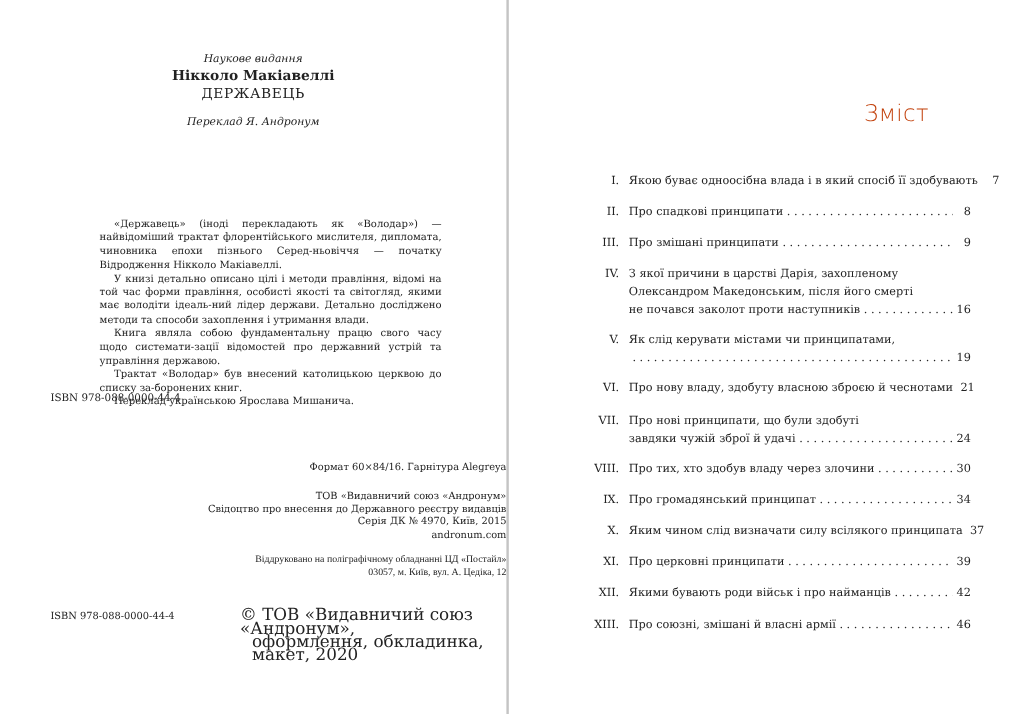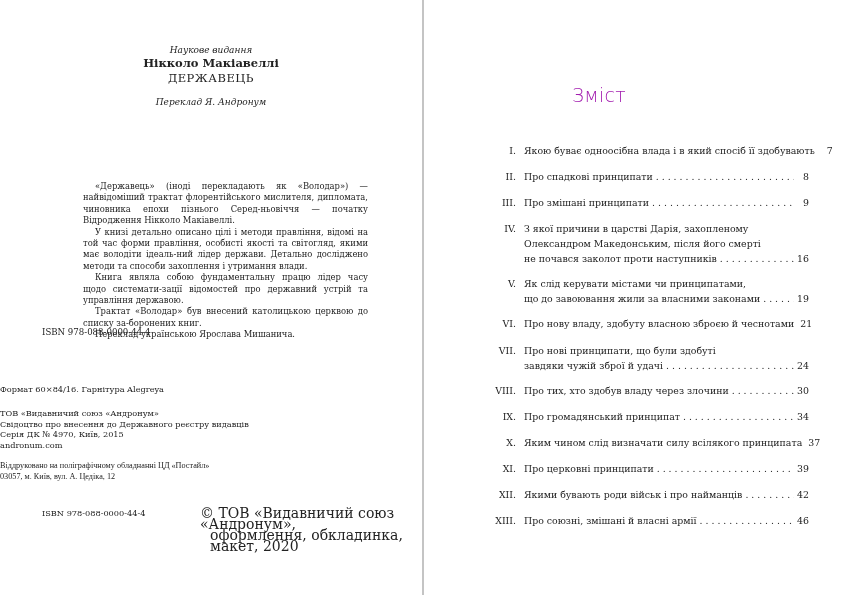--- a/index.html
+++ b/index.html
@@ -22,32 +22,32 @@
   .biblio { position:absolute; left:42px; top:125px; width:355px; font-size:10.5px; line-height:15.5px; }
   .biblio .code { position:absolute; left:0; top:0; font-weight:bold; }
   .biblio .text { margin-left:32px; text-indent:0; }
   .biblio .text b { font-weight:bold; }
 
   .annotation { position:absolute; left:83px; top:181px; width:285px; font-size:8.4px; line-height:11.4px; text-align:justify; }
   .annotation p { margin:0; text-indent:12px; }
 
   .isbn-main { position:absolute; left:42px; top:327px; font-size:8.6px; }
 
-  .tech { position:absolute; left:0; width:422px; text-align:left; font-size:8.2px; line-height:10.5px; }
+  .tech { position:absolute; left:0; width:422px; text-align:right; font-size:8.2px; line-height:10.5px; }
   .tech.format { top:384px; }
   .tech.publisher { top:408px; }
   .tech.printer { top:461px;font-family:Liberation Serif, serif; }
 
   .isbn-foot { position:absolute; left:42px; top:508px; font-size:8.2px; }
   .copyright { position:absolute; left:200px; top:508px; font-size:14px; line-height:11px; }
   .copyright .l2 { padding-left:10px; }
 
   
-  .toc-title { position:absolute; left:424px; width:350px; top:84px; text-align:center;
-    font-family:"DejaVu Sans", sans-serif; font-size:19px; font-weight:300; color:#a21caf; letter-spacing:0.3px; }
+  .toc-title { position:absolute; left:424px; width:350px; top:84px; text-align:right;
+    font-family:"DejaVu Sans", sans-serif; font-size:19px; font-weight:300; color:#c2410c; letter-spacing:0.3px; }
   .toc { position:absolute; left:482px; top:0; width:327px; }
   .toc-item { position:absolute; left:0; width:327px; font-size:9.4px; line-height:15px; }
   .toc-item .num { position:absolute; right:293px; white-space:nowrap; text-align:right; }
   .toc-item .body { position:absolute; left:42px; width:285px; }
   .toc-item .line { display:flex; white-space:nowrap; }
   .toc-item .leader { flex:1; overflow:hidden; white-space:nowrap; margin:0 3px; letter-spacing:2.2px; }
   .toc-item .leader::before { content:". . . . . . . . . . . . . . . . . . . . . . . . . . . . . . . . . . . . . . . . . . . . . . . . . . . . . . . . . . . . . . . . . . . . . . . . . . . . . . . . . . . . . . . . . . . ."; letter-spacing:0; }
   .toc-item .pg { text-align:right; min-width:12px; }
 </style>
 </head>
@@ -58,21 +58,21 @@
     <div class="series">Наукове видання</div>
     <div class="author">Нікколо Макіавеллі</div>
     <div class="title">ДЕРЖАВЕЦЬ</div>
     <div class="translator">Переклад Я. Андронум</div>
   </div>
 
 
   <div class="annotation">
     <p>«Державець» (іноді перекладають як «Володар») — найвідоміший трактат флорентійського мислителя, дипломата, чиновника епохи пізнього Серед-ньовіччя — початку Відродження Нікколо Макіавеллі.</p>
     <p>У книзі детально описано цілі і методи правління, відомі на той час форми правління, особисті якості та світогляд, якими має володіти ідеаль-ний лідер держави. Детально досліджено методи та способи захоплення і утримання влади.</p>
-    <p>Книга являла собою фундаментальну працю лідер часу щодо системати-зації відомостей про державний устрій та управління державою.</p>
+    <p>Книга являла собою фундаментальну працю свого часу щодо системати-зації відомостей про державний устрій та управління державою.</p>
     <p>Трактат «Володар» був внесений католицькою церквою до списку за-боронених книг.</p>
     <p>Переклад українською Ярослава Мишанича.</p>
   </div>
 
   <div class="isbn-main">ISBN 978-088-0000-44-4</div>
 
   <div class="tech format">Формат 60×84/16. Гарнітура Alegreya</div>
 
   <div class="tech publisher">
     <div>ТОВ «Видавничий союз «Андронум»</div>
@@ -144,21 +144,20 @@
         </div>
       </div>
     </div>
     <div class="toc-item" style="top: 276px;">
       <span class="num">V.</span>
       <div class="body">
         <div class="line">
           <span>Як слід керувати містами чи принципатами,</span>
         </div>
         <div class="line">
-          <span>що до завоювання жили за власними законами</span>
           <span class="leader"></span>
           <span class="pg">19</span>
         </div>
       </div>
     </div>
     <div class="toc-item" style="top: 316px;">
       <span class="num">VI.</span>
       <div class="body">
         <div class="line">
           <span>Про нову владу, здобуту власною зброєю й чеснотами</span>

